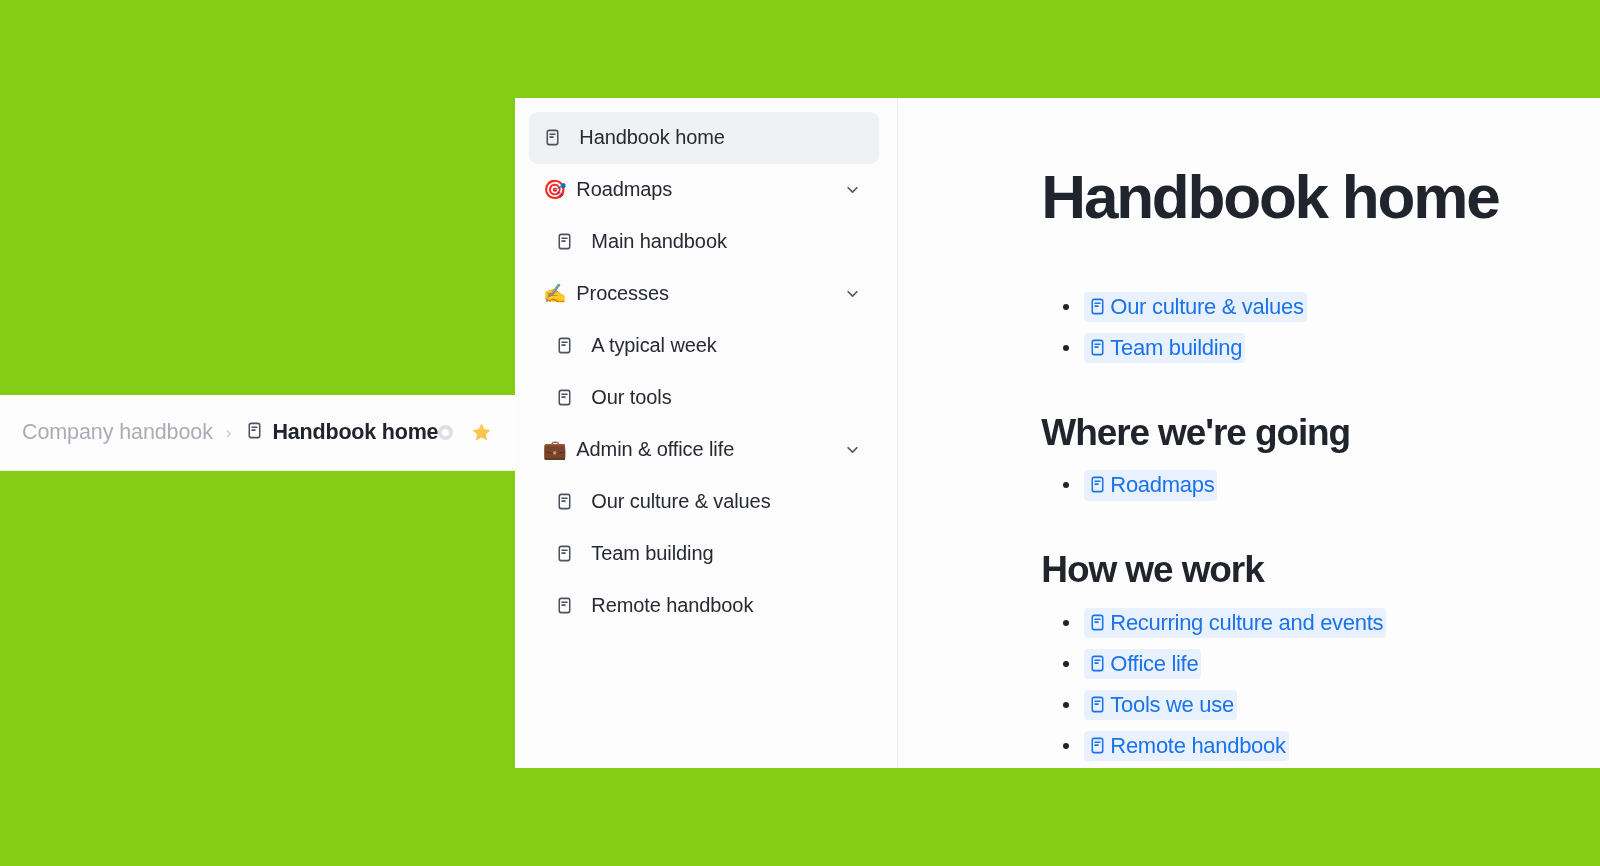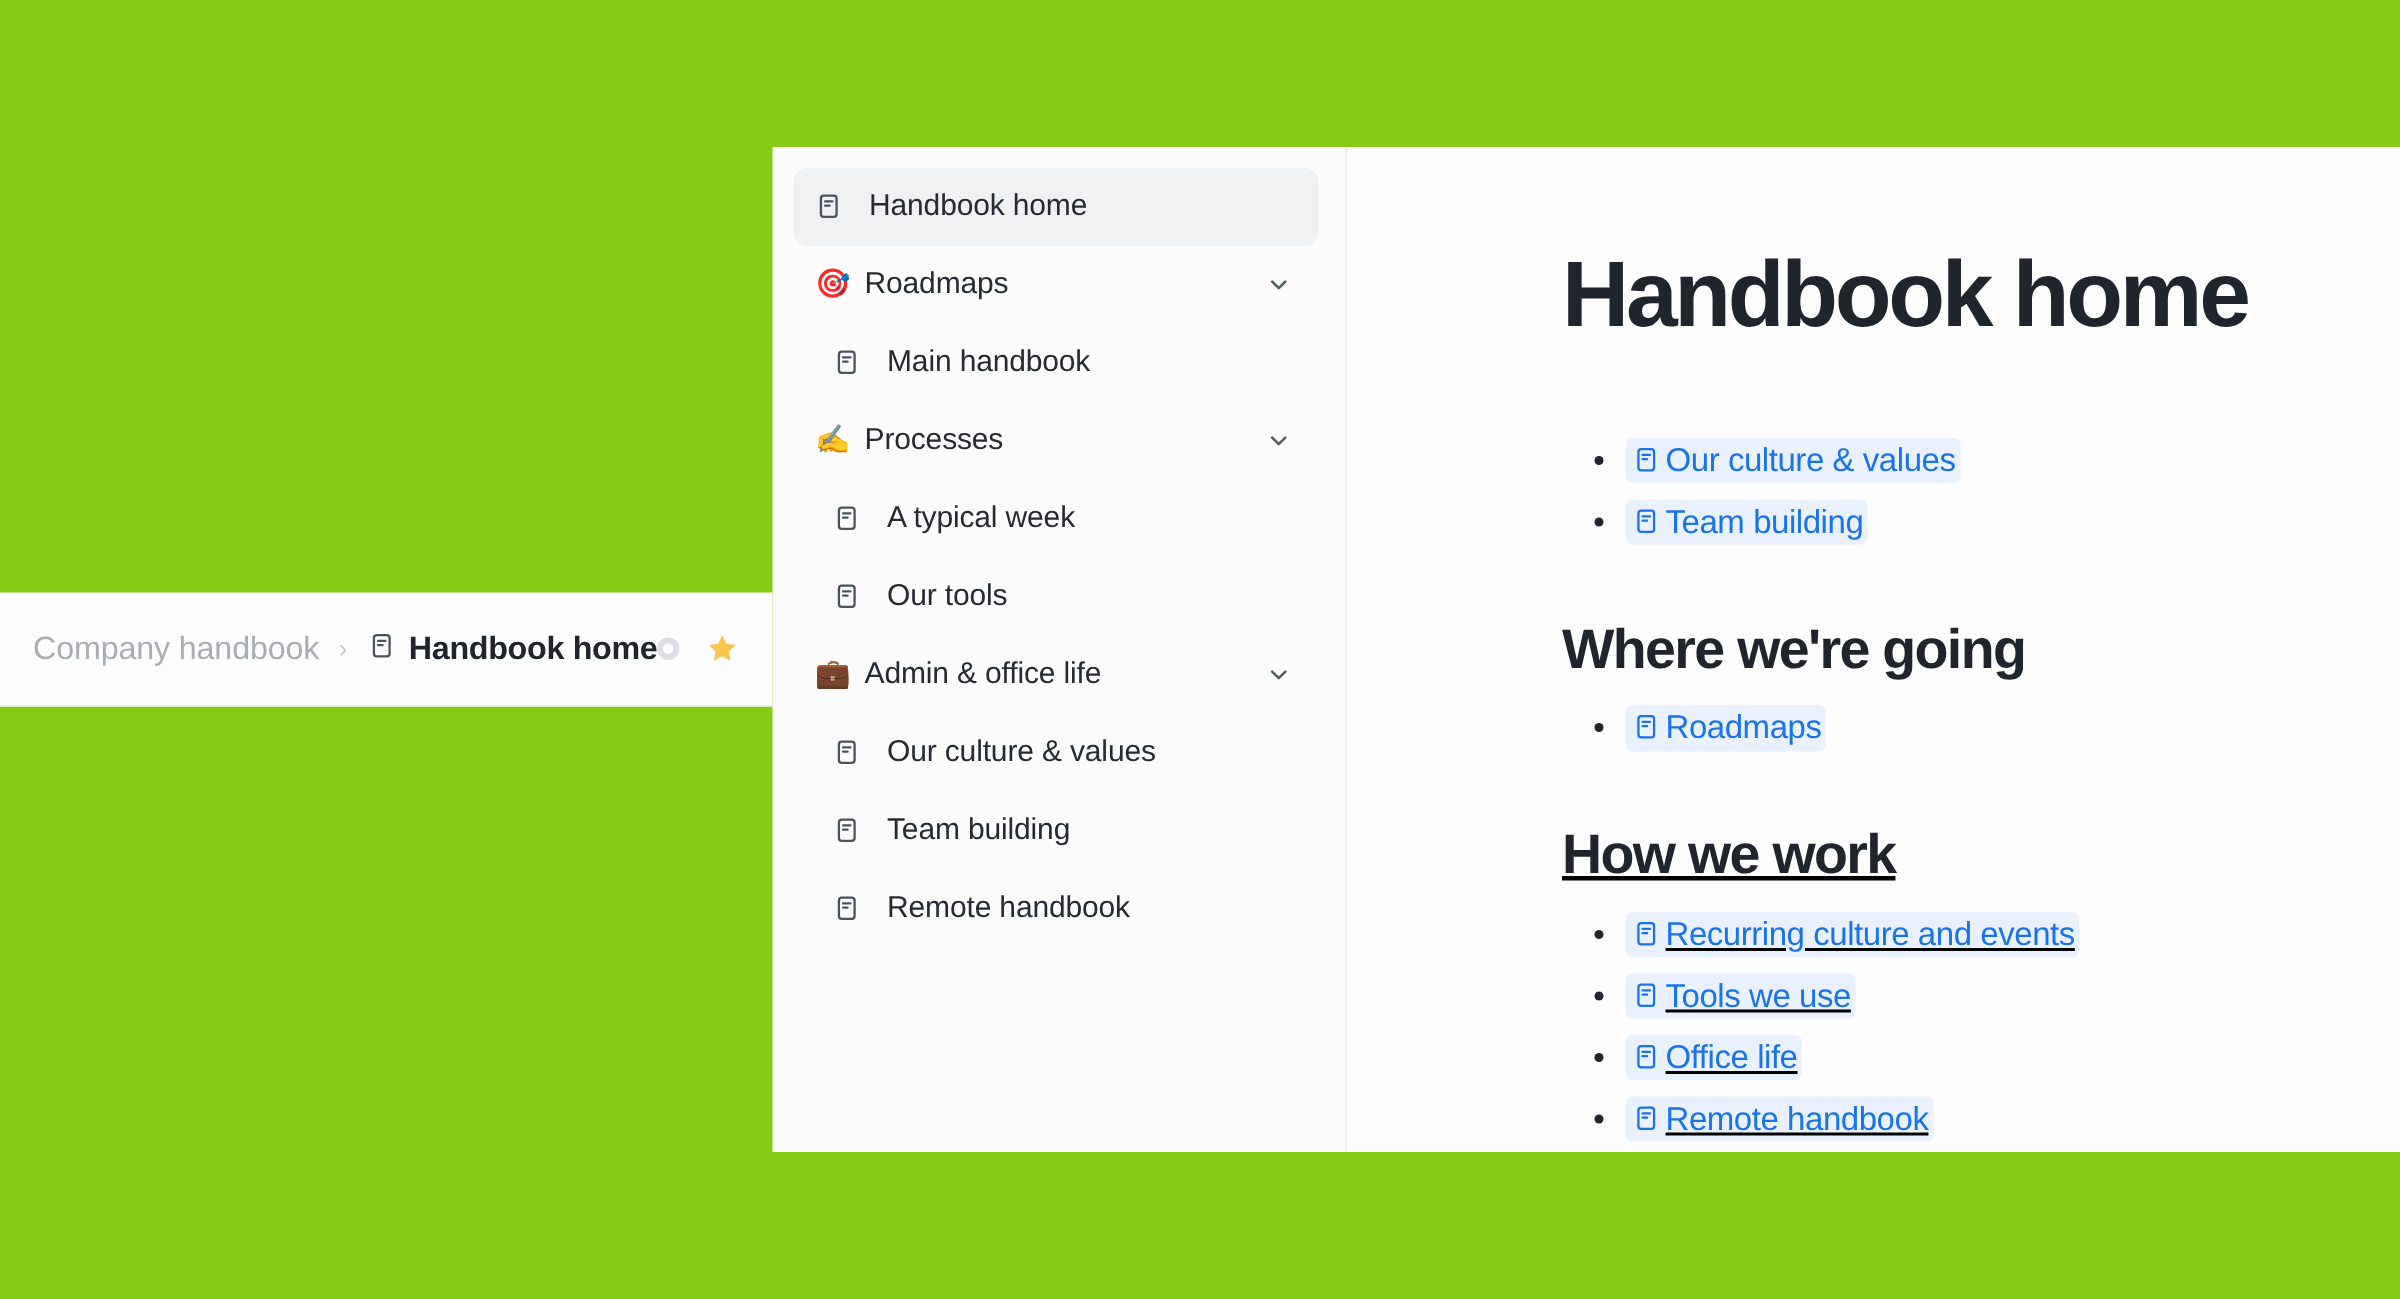--- a/index.html
+++ b/index.html
@@ -167,21 +167,21 @@
   }
   .doc-title {
     font-size: 62px;
     line-height: 1.08;
     font-weight: 700;
     color: #20242c;
     letter-spacing: -2.2px;
     margin: 0 0 58px 0;
   }
   .section { margin-bottom: 44px; }
-  .section:last-child { margin-bottom: 0; text-decoration: underline; }
+  .section:last-child { margin-bottom: 0; }
   .section-heading {
     font-size: 37px;
     font-weight: 700;
     color: #20242c;
     letter-spacing: -1.1px;
     margin: 0 0 12px 0;
     line-height: 1.2;
   }
   ul.links {
     list-style: none;
@@ -408,31 +408,31 @@
                     <span class="lnk-text">Recurring culture and events</span>
                   </a>
                 </li>
                 <li>
                   <a class="page-link" href="#">
                     <span class="lnk-ico"><svg width="19" height="19" viewBox="0 0 20 20" fill="none" aria-hidden="true">
                         <rect x="4.5" y="2.5" width="11" height="15" rx="2" stroke="#1a73e8" stroke-width="1.6"></rect>
                         <line x1="7.4" y1="6.6" x2="12.6" y2="6.6" stroke="#1a73e8" stroke-width="1.6" stroke-linecap="round"></line>
                         <line x1="7.4" y1="9.6" x2="10.6" y2="9.6" stroke="#1a73e8" stroke-width="1.6" stroke-linecap="round"></line>
                       </svg></span>
+                    <span class="lnk-text">Office life</span>
+                  </a>
+                </li>
+                <li>
+                  <a class="page-link" href="#">
+                    <span class="lnk-ico"><svg width="19" height="19" viewBox="0 0 20 20" fill="none" aria-hidden="true">
+                        <rect x="4.5" y="2.5" width="11" height="15" rx="2" stroke="#1a73e8" stroke-width="1.6"></rect>
+                        <line x1="7.4" y1="6.6" x2="12.6" y2="6.6" stroke="#1a73e8" stroke-width="1.6" stroke-linecap="round"></line>
+                        <line x1="7.4" y1="9.6" x2="10.6" y2="9.6" stroke="#1a73e8" stroke-width="1.6" stroke-linecap="round"></line>
+                      </svg></span>
                     <span class="lnk-text">Tools we use</span>
-                  </a>
-                </li>
-                <li>
-                  <a class="page-link" href="#">
-                    <span class="lnk-ico"><svg width="19" height="19" viewBox="0 0 20 20" fill="none" aria-hidden="true">
-                        <rect x="4.5" y="2.5" width="11" height="15" rx="2" stroke="#1a73e8" stroke-width="1.6"></rect>
-                        <line x1="7.4" y1="6.6" x2="12.6" y2="6.6" stroke="#1a73e8" stroke-width="1.6" stroke-linecap="round"></line>
-                        <line x1="7.4" y1="9.6" x2="10.6" y2="9.6" stroke="#1a73e8" stroke-width="1.6" stroke-linecap="round"></line>
-                      </svg></span>
-                    <span class="lnk-text">Office life</span>
                   </a>
                 </li>
                 <li>
                   <a class="page-link" href="#">
                     <span class="lnk-ico"><svg width="19" height="19" viewBox="0 0 20 20" fill="none" aria-hidden="true">
                         <rect x="4.5" y="2.5" width="11" height="15" rx="2" stroke="#1a73e8" stroke-width="1.6"></rect>
                         <line x1="7.4" y1="6.6" x2="12.6" y2="6.6" stroke="#1a73e8" stroke-width="1.6" stroke-linecap="round"></line>
                         <line x1="7.4" y1="9.6" x2="10.6" y2="9.6" stroke="#1a73e8" stroke-width="1.6" stroke-linecap="round"></line>
                       </svg></span>
                     <span class="lnk-text">Remote handbook</span>

